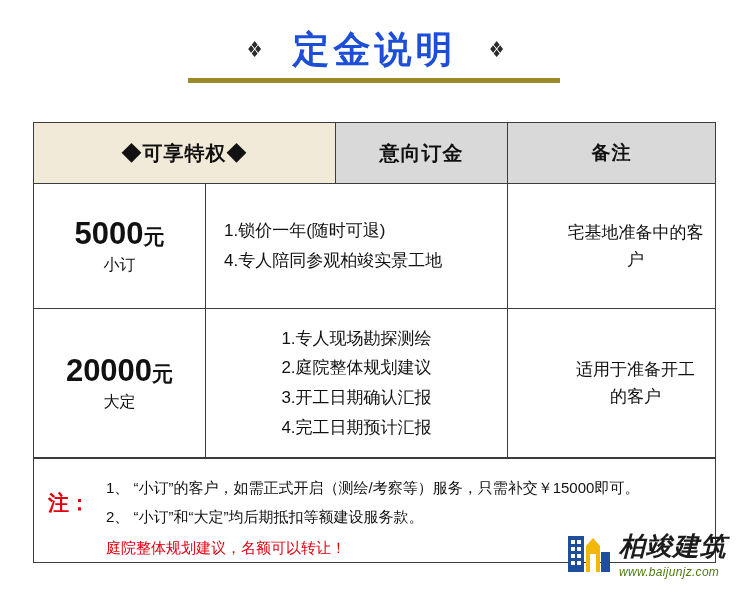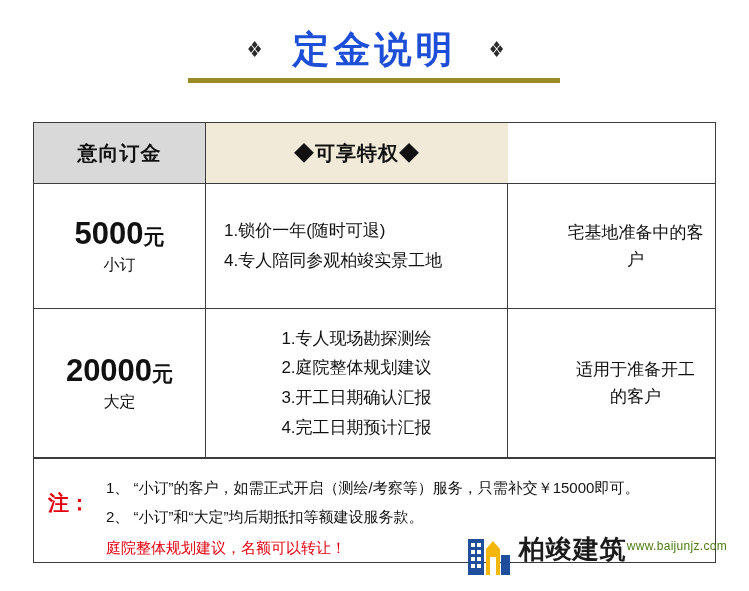--- a/index.html
+++ b/index.html
@@ -211,22 +211,23 @@
     gap: 8px;
   }
   .logo-mark {
     position: relative;
     width: 44px;
     height: 44px;
     flex: none;
   }
   .logo-text {
     display: flex;
-    flex-direction: row;
-    justify-content: center;
+    flex-direction: column;
+    justify-content: center;
+    font-style: italic;
   }
   .logo-name {
     font-size: 26px;
     font-weight: bold;
     color: #1b1b1b;
     letter-spacing: 1px;
     line-height: 1.1;
   }
   .logo-url {
     font-size: 12px;
@@ -245,22 +246,23 @@
       <span class="deco">❖</span>
       <span class="title">定金说明</span>
       <span class="deco">❖</span>
     </div>
   </div>
   <div class="title-underline"></div>
 
   <div class="table">
 
     <div class="row head-row">
+      <div class="cell c2 head-c2">◆可享特权◆</div>
       <div class="cell c1 head-c1">意向订金</div>
-      <div class="cell c2 head-c2">◆可享特权◆</div>
+      <div class="cell c3 head-c3">备注</div>
     </div>
 
     <div class="row body-row-1">
       <div class="cell c1">
         <div class="amount">
           <span>5000</span><span class="unit">元</span>
         </div>
         <div class="amount-sub">小订</div>
       </div>
       <div class="cell c2 benefits">

